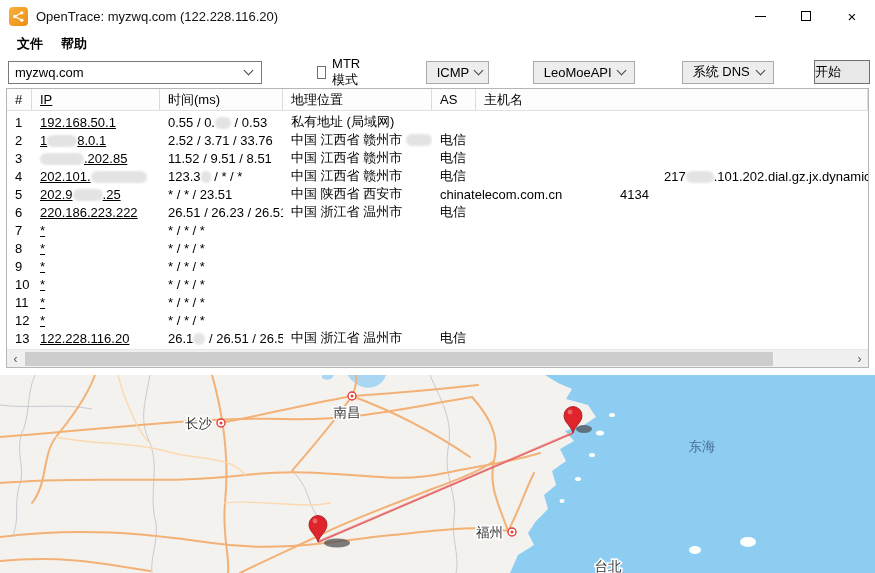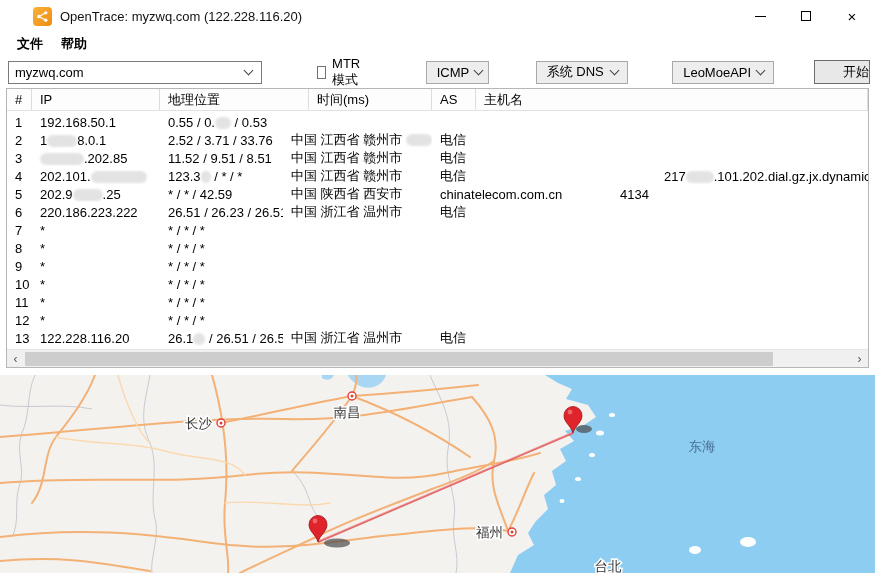--- a/index.html
+++ b/index.html
@@ -1,20 +1,20 @@
 <!DOCTYPE html>
 <html><head>
 <meta charset="utf-8">
 <style>
   * { margin:0; padding:0; box-sizing:border-box; }
   html,body { width:875px; height:573px; overflow:hidden; background:#fff;
     font-family:"Liberation Sans","DejaVu Sans",sans-serif; font-size:13px; color:#000; }
 
   
-  .titlebar { height:32px; display:flex; align-items:center; background:#fff; position:relative;padding-left:24px; }
+  .titlebar { height:32px; display:flex; align-items:center; background:#fff; position:relative; }
   .app-icon { width:19px; height:19px; margin:0 8px 0 9px; border-radius:4px;
     background:linear-gradient(135deg,#f8b13a,#ee8d12); display:flex; align-items:center; justify-content:center; }
   .title-text { font-size:13px; color:#111; }
   .win-controls { position:absolute; right:0; top:0; height:32px; display:flex; }
   .win-btn { width:46px; height:32px; display:flex; align-items:center; justify-content:center; cursor:default; }
   .glyph-min { width:11px; border-top:1px solid #000; display:block; }
   .glyph-max { width:10px; height:10px; border:1px solid #000; display:block; }
   .glyph-close { font-size:15px; line-height:1; }
 
   
@@ -29,32 +29,32 @@
   .chev { width:7px; height:7px; border-right:1.6px solid #444; border-bottom:1.6px solid #444;
     transform:rotate(45deg); margin:-3px 9px 0 6px; flex:none; }
   .checkbox-wrap { display:flex; align-items:center; margin-left:23px; }
   .checkbox { width:13px; height:13px; border:1px solid #707070; background:#fff; margin-right:6px; }
   .select { height:23px; background:#ededed; border:1px solid #a9a9a9; display:flex;
     align-items:center; justify-content:space-between; padding-left:10px; }
   .sel-proto { width:63px; margin-left:22px; }
   .sel-dns { width:124px; margin-left:15px; }
   .sel-api { width:107px; margin-left:12px; }
   .start-btn { width:77px; height:24px; margin-left:8px; background:#e8e8e8; border:1px solid #6e6e6e;
-    display:flex; align-items:center; justify-content:flex-end; }
+    display:flex; align-items:center; justify-content:flex-start; }
 
   
   .table-wrap { position:absolute; left:6px; top:88px; width:863px; height:280px;
     border:1px solid #b5b6ba; background:#fff; overflow:hidden; }
   .thead { display:flex; height:22px; align-items:center; background:#fdfdfd;
     border-bottom:1px solid #e1e1e1; }
   .thead .cell { border-right:1px solid #dcdcdc; height:100%; display:flex; align-items:center; }
   .row { display:flex; height:18px; align-items:center; white-space:nowrap; }
   .cell { padding-left:8px; overflow:hidden; flex:none; }
   .c-hop { width:25px; }
-  .c-ip { width:128px; }
+  .c-ip { width:128px;text-decoration:underline; }
   .c-time { width:123px; }
   .c-geo { width:149px; }
   .c-org { width:180px; }
   .c-as { width:44px; }
   .c-host { flex:1 1 auto; min-width:0; }
   .rows-area { padding-top:2px; }
   .redact { display:inline-block; height:12px; background:#e3e3e3; border-radius:6px;
     filter:blur(1.2px); vertical-align:-2px; }
 
   
@@ -107,47 +107,48 @@
     <span class="chev"></span>
   </div>
   <div class="checkbox-wrap">
     <span class="checkbox"></span>
     <span>MTR 模式</span>
   </div>
   <div class="select sel-proto">
     <span>ICMP</span>
     <span class="chev"></span>
   </div>
+  <div class="select sel-api">
+    <span>LeoMoeAPI</span>
+    <span class="chev"></span>
+  </div>
   <div class="select sel-dns">
     <span>系统 DNS</span>
-    <span class="chev"></span>
-  </div>
-  <div class="select sel-api">
-    <span>LeoMoeAPI</span>
     <span class="chev"></span>
   </div>
   <div class="start-btn">
     <span>开始</span>
   </div>
 </div>
 
 <div class="table-wrap">
   <div class="thead" id="thead">
       <div class="cell c-hop">#</div>
       <div class="cell c-ip">IP</div>
+      <div class="cell c-time">时间(ms)</div>
       <div class="cell c-geo">地理位置</div>
-      <div class="cell c-time">时间(ms)</div>
       <div class="cell c-as">AS</div>
       <div class="cell c-host">主机名</div>
     </div>
   <div class="rows-area" id="tbody">
       <div class="row">
         <div class="cell c-hop">1</div>
         <div class="cell c-ip">192.168.50.1</div>
         <div class="cell c-time">0.55 / 0.<span class="redact" style="width: 16px;"></span> / 0.53</div>
+        <div class="cell c-geo">私有地址 (局域网)</div>
         <div class="cell c-org"></div>
         <div class="cell c-as"></div>
         <div class="cell c-host"></div>
       </div>
       <div class="row">
         <div class="cell c-hop">2</div>
         <div class="cell c-ip">1<span class="redact" style="width: 30px;"></span>8.0.1</div>
         <div class="cell c-time">2.52 / 3.71 / 33.76</div>
         <div class="cell c-geo">中国 江西省 赣州市 <span class="redact" style="width: 26px;"></span></div>
         <div class="cell c-org">电信</div>
@@ -168,21 +169,21 @@
         <div class="cell c-ip">202.101.<span class="redact" style="width: 56px;"></span></div>
         <div class="cell c-time">123.3<span class="redact" style="width: 10px;"></span> / * / *</div>
         <div class="cell c-geo">中国 江西省 赣州市</div>
         <div class="cell c-org">电信</div>
         <div class="cell c-as"></div>
         <div class="cell c-host">217<span class="redact" style="width: 28px;"></span>.101.202.dial.gz.jx.dynamic.16</div>
       </div>
       <div class="row">
         <div class="cell c-hop">5</div>
         <div class="cell c-ip">202.9<span class="redact" style="width: 30px;"></span>.25</div>
-        <div class="cell c-time">* / * / 42.59</div>
+        <div class="cell c-time">* / * / 23.51</div>
         <div class="cell c-geo">中国 陕西省 西安市</div>
         <div class="cell c-org">chinatelecom.com.cn</div>
         <div class="cell c-as">4134</div>
         <div class="cell c-host"></div>
       </div>
       <div class="row">
         <div class="cell c-hop">6</div>
         <div class="cell c-ip">220.186.223.222</div>
         <div class="cell c-time">26.51 / 26.23 / 26.51</div>
         <div class="cell c-geo">中国 浙江省 温州市</div>

